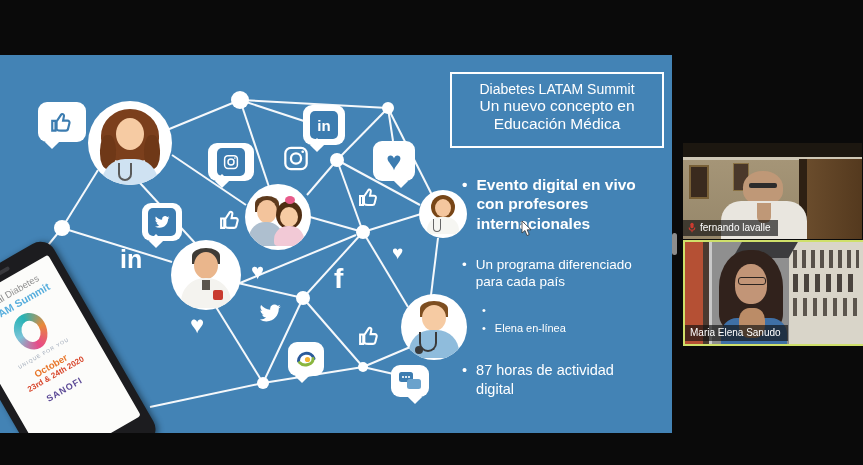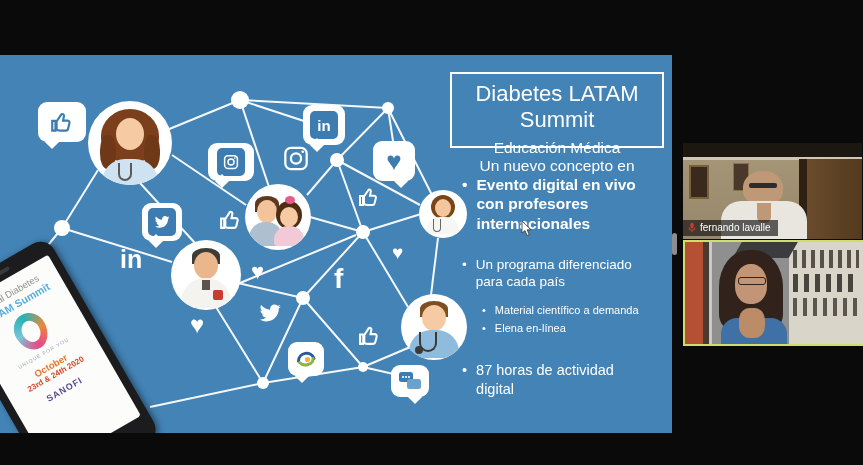--- a/index.html
+++ b/index.html
@@ -18,21 +18,21 @@
 
   
   .pcircle{position:absolute;background:#fff;border-radius:50%;overflow:hidden;}
   .pp{position:absolute;border-radius:50%;}
 
   .wglyph{position:absolute;color:#fff;line-height:1;}
 
   
   #titlebox{position:absolute;left:450px;top:17px;width:214px;height:76px;border:2px solid #fff;
             color:#fff;text-align:center;padding-top:7px;box-sizing:border-box;}
-  #titlebox .t1{font-size:22px;margin-bottom:6px;}
+  #titlebox .t1{font-size:14px;}
   #titlebox .t2{font-size:15.5px;line-height:1.15;}
 
   
   .bullet{position:absolute;color:#fff;display:flex;}
   .bullet .dot{margin-right:9px;}
   .b1{left:462px;top:120px;width:196px;font-weight:bold;font-size:15.5px;line-height:1.25;}
   .b2{left:462px;top:202px;width:196px;font-size:13.5px;line-height:1.25;}
   .bs1{left:482px;top:249px;width:186px;font-size:11px;}
   .bs2{left:482px;top:267px;width:186px;font-size:11px;}
   .b3{left:462px;top:306px;width:190px;font-size:14.5px;line-height:1.3;}
@@ -261,36 +261,35 @@
         <div class="ph-m">October</div>
         <div class="ph-d">23rd &amp; 24th 2020</div>
         <div class="ph-brand">SANOFI</div>
       </div>
 
     </div>
 
     <div id="titlebox">
       <div class="t1">Diabetes LATAM Summit</div>
       <div class="t2">
+        <div>Un nuevo concepto en</div>
         <div>Educación Médica</div>
-        <div>Un nuevo concepto en</div>
       </div>
     </div>
 
     <div class="bullet b1">
       <span class="dot">•</span>
       <span>Evento digital en vivo con profesores internacionales</span>
     </div>
     <div class="bullet b2">
       <span class="dot">•</span>
       <span>Un programa diferenciado para cada país</span>
     </div>
     <div class="bullet bs1">
       <span class="dot">•</span>
-      <span>Material científico a demanda</span>
     </div>
     <div class="bullet bs2">
       <span class="dot">•</span>
       <span>Elena en-línea</span>
     </div>
     <div class="bullet b3">
       <span class="dot">•</span>
       <span>87 horas de actividad digital</span>
     </div>
 
@@ -333,15 +332,18 @@
     <div class="abs" style="left:104px;top:0;width:75px;height:100%;background:#d9d5c9;"></div>
     <div class="abs" style="left:108px;top:8px;width:66px;height:18px;background:repeating-linear-gradient(90deg,#57514a 0 4px,#d9d5c9 4px 9px);"></div>
     <div class="abs" style="left:108px;top:32px;width:66px;height:18px;background:repeating-linear-gradient(90deg,#4a443e 0 5px,#d9d5c9 5px 11px);"></div>
     <div class="abs" style="left:108px;top:56px;width:66px;height:18px;background:repeating-linear-gradient(90deg,#5c564e 0 4px,#d9d5c9 4px 10px);"></div>
     <div class="abs" style="left:54px;top:-6px;width:56px;height:22px;background:#3c3c3e;transform:skewX(-30deg);"></div>
     <div class="abs" style="left:34px;top:8px;width:64px;height:80px;background:#31221c;border-radius:46% 46% 20% 20%;"></div>
     <div class="abs" style="left:50px;top:22px;width:32px;height:40px;background:#c29577;border-radius:48% 48% 44% 44%;"></div>
     <div class="abs" style="left:53px;top:35px;width:26px;height:6px;border:1.5px solid #2c2420;border-radius:3px;background:transparent;"></div>
     <div class="abs" style="left:36px;top:76px;width:66px;height:26px;background:#3f70a6;border-radius:16px 16px 0 0;"></div>
     <div class="abs" style="left:54px;top:66px;width:26px;height:30px;background:#bb8c67;border-radius:40%;"></div>
+    <div class="vlabel">
+      <span>Maria Elena Sanudo</span>
+    </div>
   </div>
 
 </div>
 
 </body></html>

